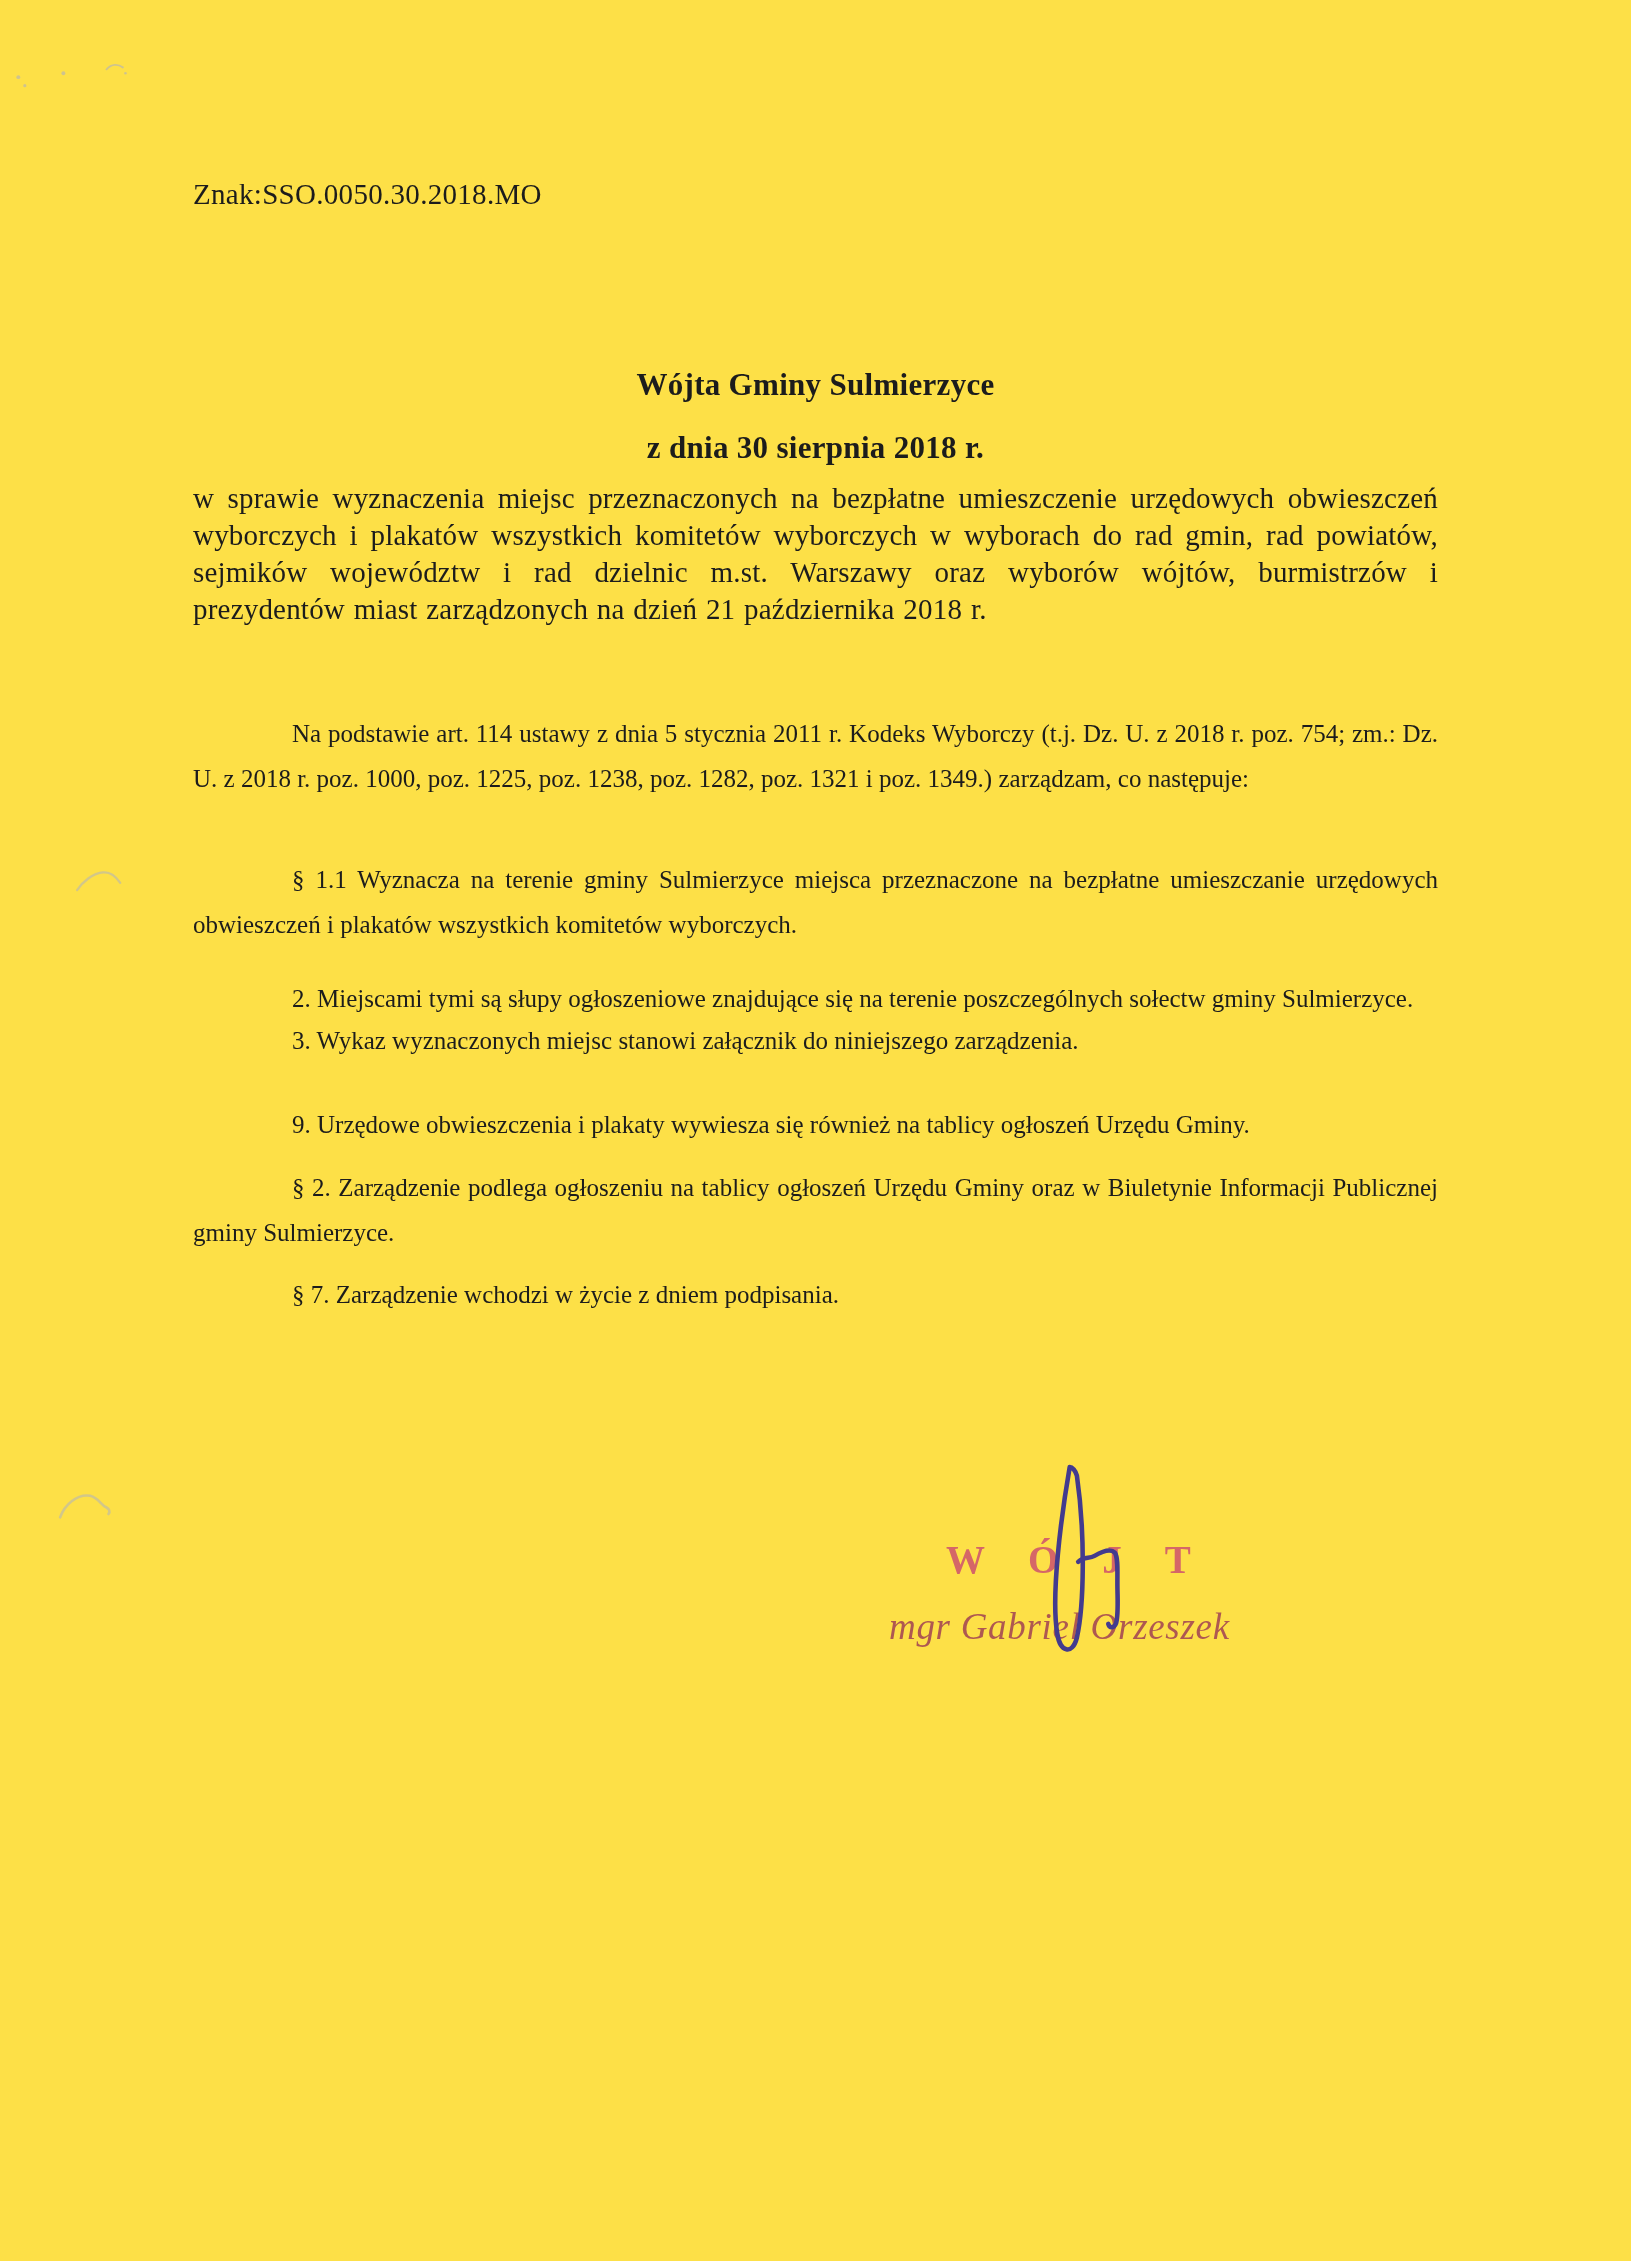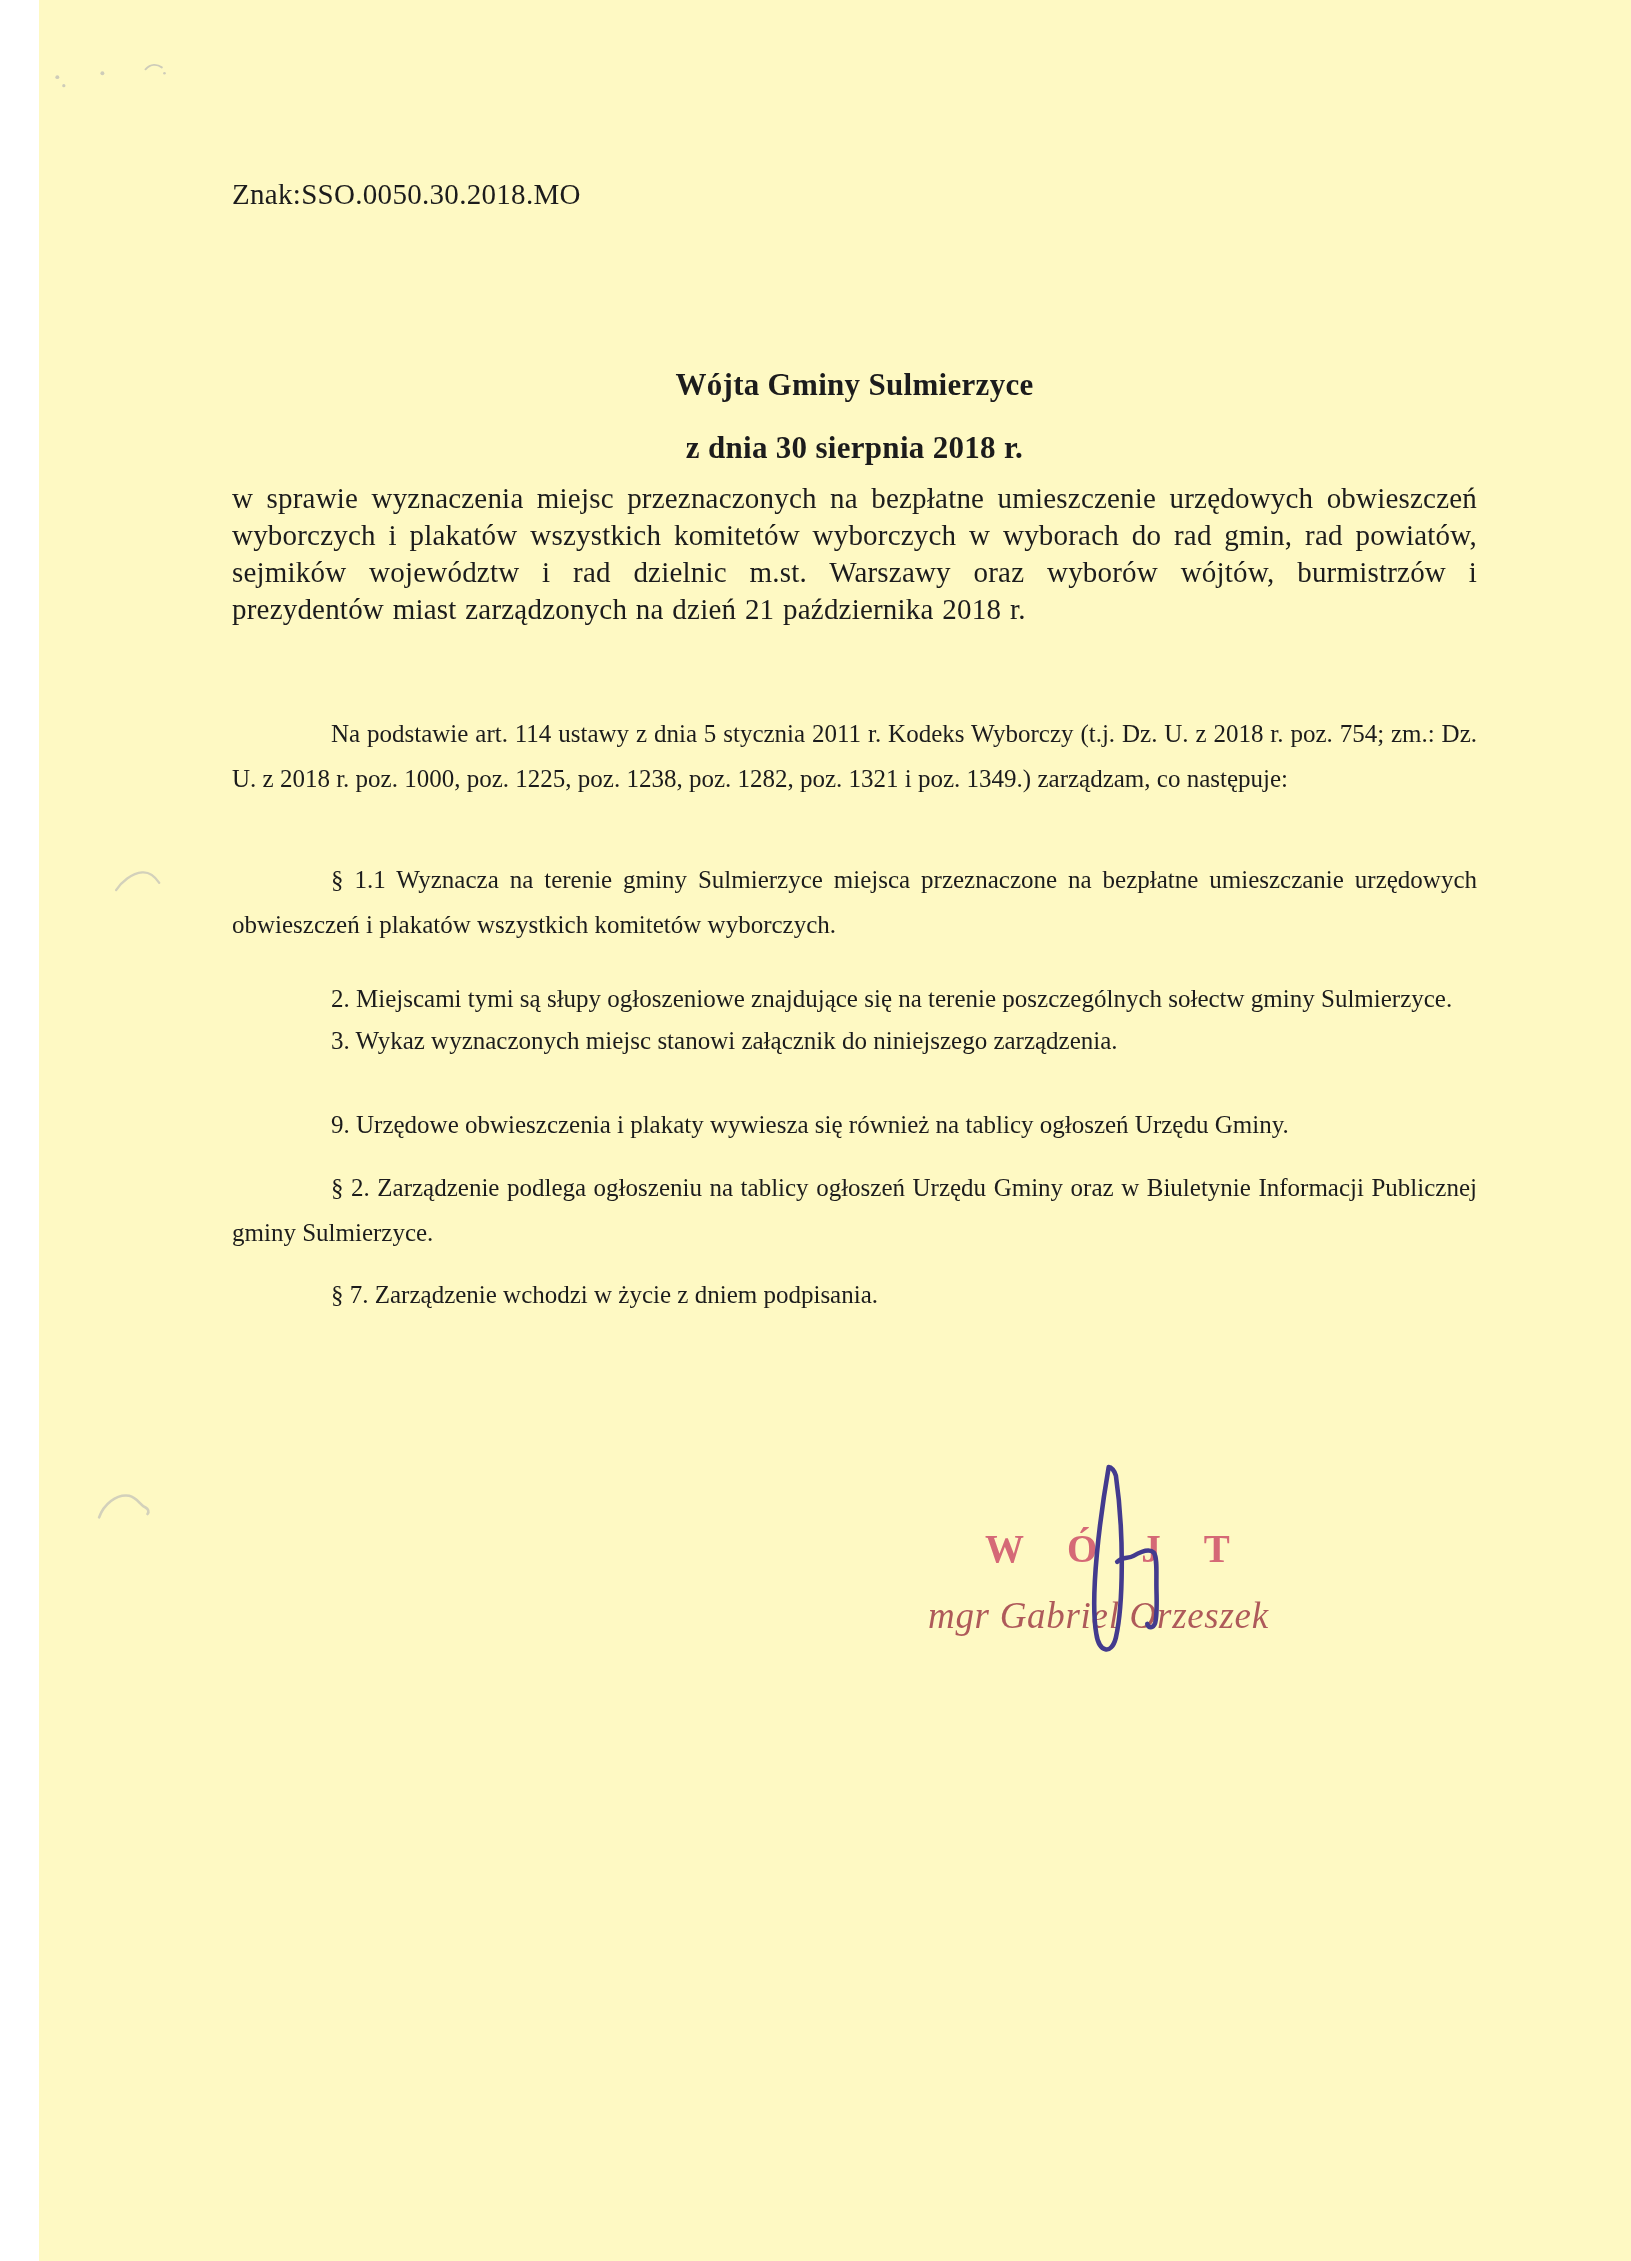--- a/index.html
+++ b/index.html
@@ -12,21 +12,21 @@
   * { margin: 0; padding: 0; box-sizing: border-box; }
   html, body { background: #ffffff; }
   body {
     position: relative;
     width: 1631px;
     height: 2261px;
     font-family: "Liberation Serif", "DejaVu Serif", serif;
     color: var(--text);
     overflow: hidden;
   }
-  .page { position: absolute; inset: 0; background: #fef9c3; margin-left: 39px; }
+  .page { position: absolute; inset: 0; background: #fde047; }
 
   .abs { position: absolute; }
 
   .ref-line {
     left: 193px; top: 178px; width: 1245px;
     font-size: 29px; letter-spacing: 0.3px;
   }
 
   .title {
     left: 193px; width: 1245px;
@@ -54,21 +54,21 @@
     text-indent: 99px;
   }
   .p0 { top: 711px; }
   .p1 { top: 857px; }
   .p2 { top: 976px; }
   .p3 { top: 1018px; }
   .p4 { top: 1102px; }
   .p5 { top: 1165px; }
   .p6 { top: 1272px; }
 
-  .signature-block { left: 0; top: 5px; width: 1631px; height: 1617px; pointer-events: none; }
+  .signature-block { left: 0; top: 16px; width: 1631px; height: 1617px; pointer-events: none; }
 
   .wojt-stamp {
     left: 946px; top: 1521px; width: 274px;
     font-size: 39px; font-weight: bold;
     color: var(--stamp-title);
     letter-spacing: 17px;
     opacity: 0.88;
     white-space: nowrap;
   }
   .signer-name {

